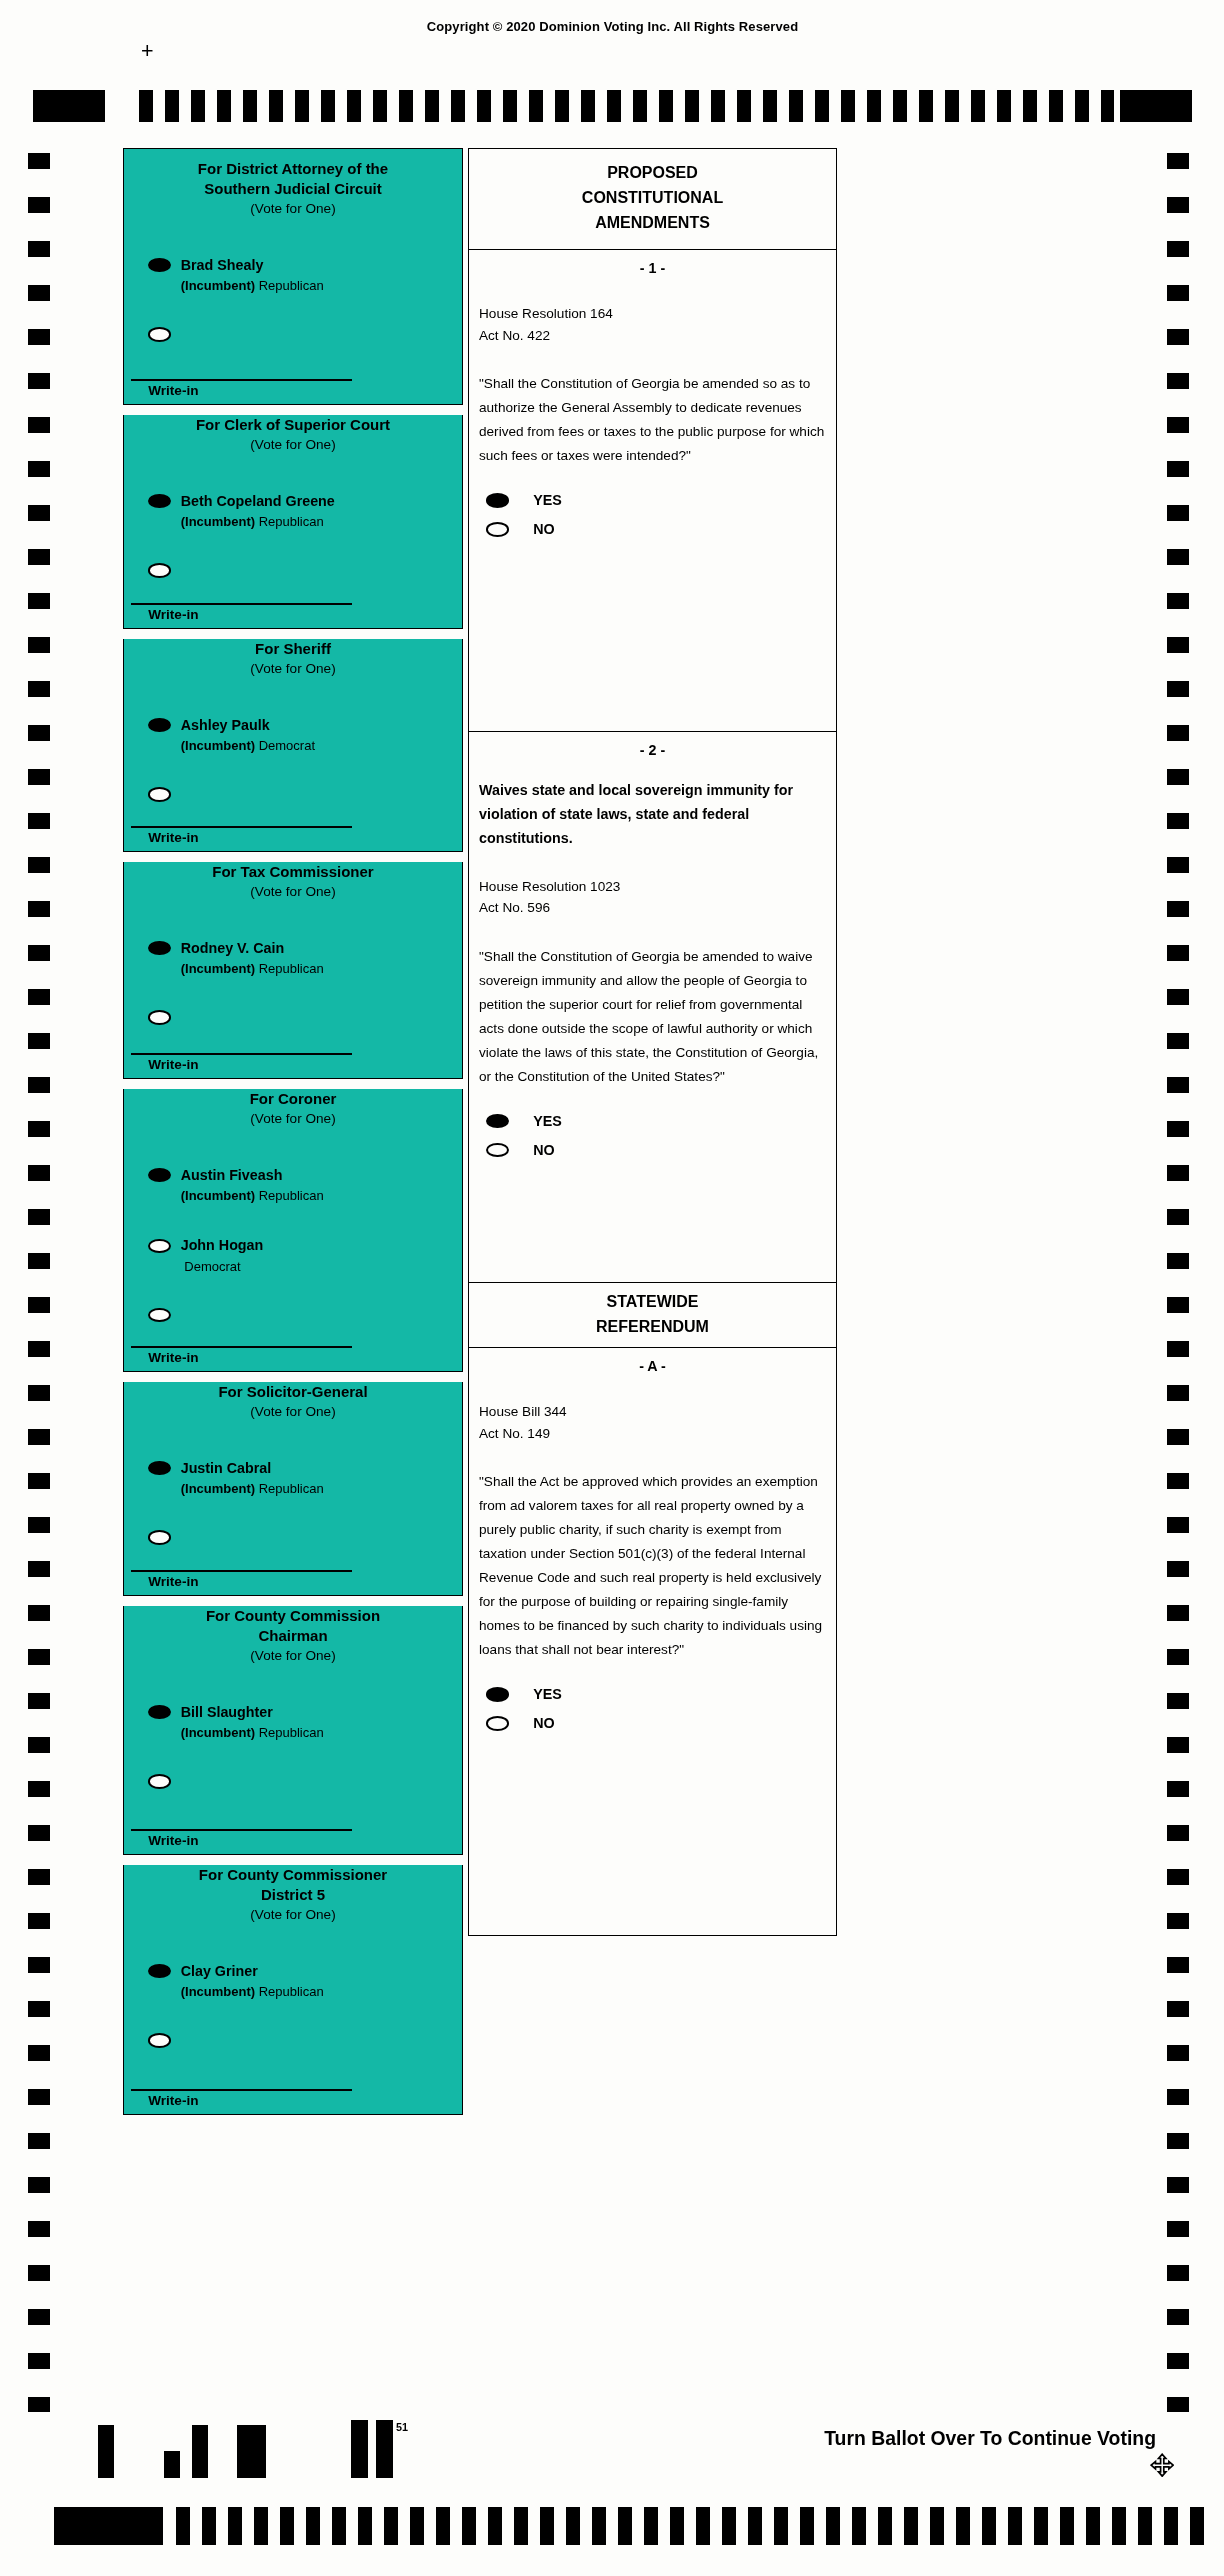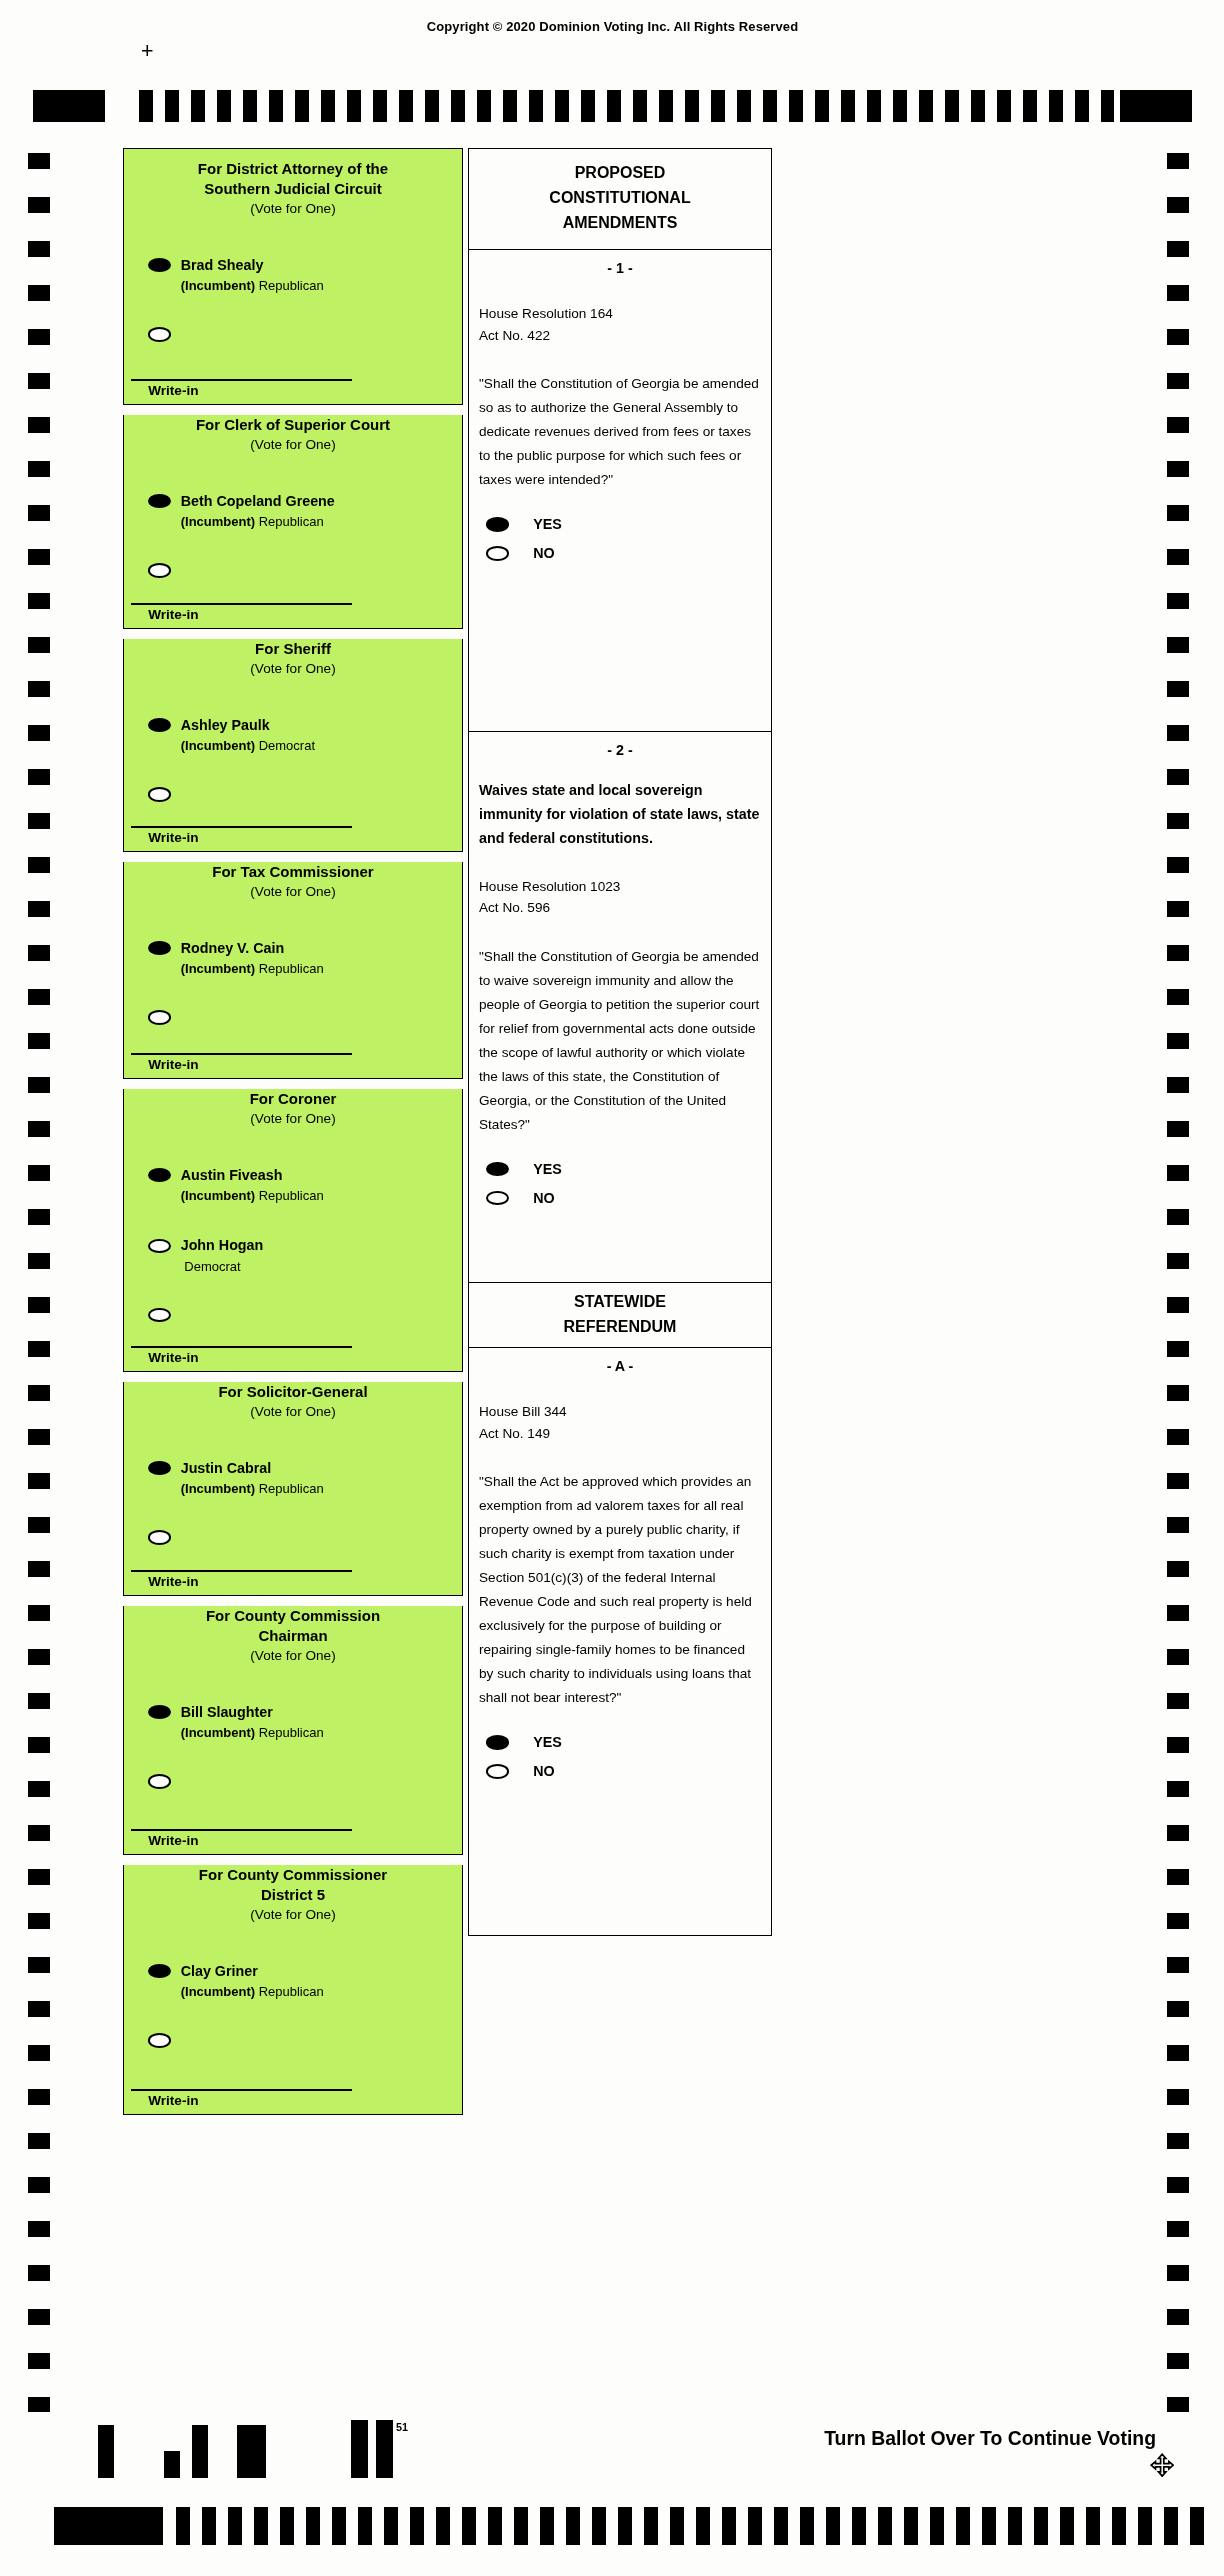--- a/index.html
+++ b/index.html
@@ -28,24 +28,24 @@
   .tm-left-col   { left: 28px;  top: 153px; width: 21.5px; height: 2259px; background:
                    repeating-linear-gradient(180deg, #000 0 16.5px, transparent 16.5px 44px); }
   .tm-right-col  { left: 1167px; top: 153px; width: 21.5px; height: 2259px; background:
                    repeating-linear-gradient(180deg, #000 0 16.5px, transparent 16.5px 44px); }
   .tm-bottom-left  { left: 54px; top: 2507px; width: 109px; height: 38px; }
   .tm-bottom-strip { left: 176px; top: 2507px; width: 1037px; height: 38px; background:
                    repeating-linear-gradient(90deg, #000 0 13.6px, transparent 13.6px 26px); }
 
   
   .col-left  { position: absolute; left: 123px; top: 148px; width: 340px; }
-  .col-right { position: absolute; left: 468px; top: 148px; width: 304px; }
-
-  
-  .race { position: relative; border: 1.4px solid #000; border-top: none; background: #bef264; }
+  .col-right { position: absolute; left: 468px; top: 148px; width: 369px; }
+
+  
+  .race { position: relative; border: 1.4px solid #000; border-top: none; background: #14b8a6; }
   .race:first-child { border-top: 1.4px solid #000; }
   .race-title { margin-top: 10px; text-align: center; font-weight: 700; font-size: 15px; line-height: 20px; padding: 0 5.7px; }
   .vote-for  { text-align: center; font-size: 13.6px; line-height: 20px; }
   .candidate { margin-top: 37px; padding-left: 24.4px; display: flex; align-items: flex-start; gap: 9.3px; }
   .candidate + .candidate { margin-top: 32px; }
   .oval {
     display: inline-block; width: 23px; height: 14.3px;
     border: 2.2px solid #000; border-radius: 50%; background: #fdfdfb; flex: none;
   }
   .oval.filled { background: #000; }

